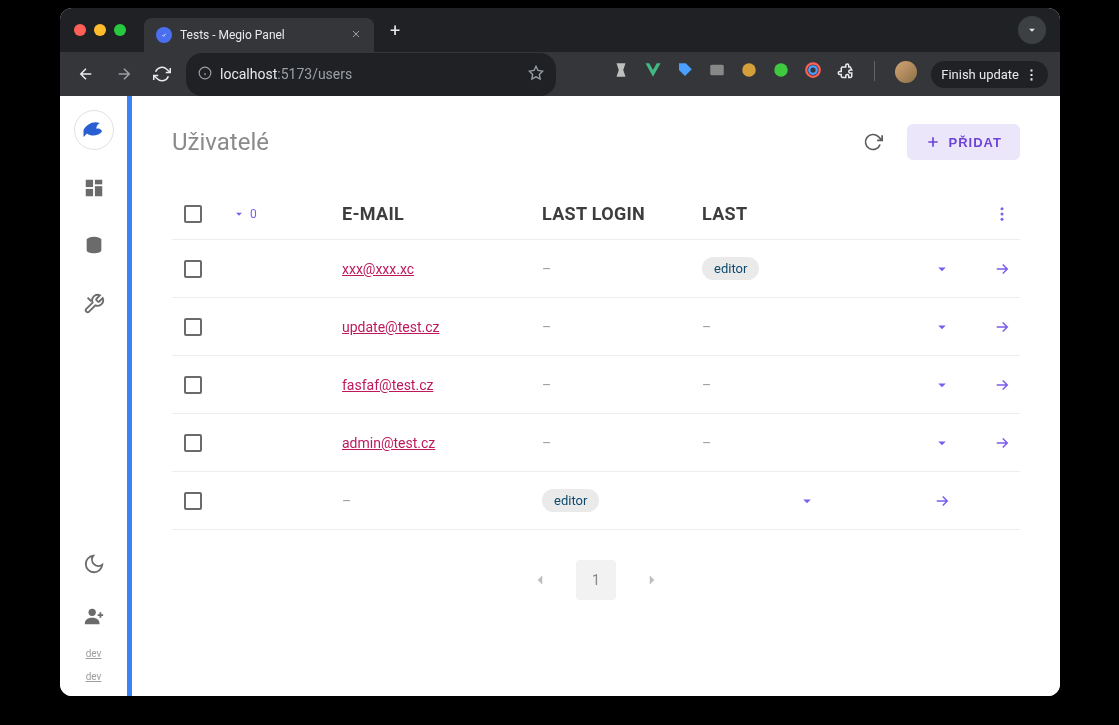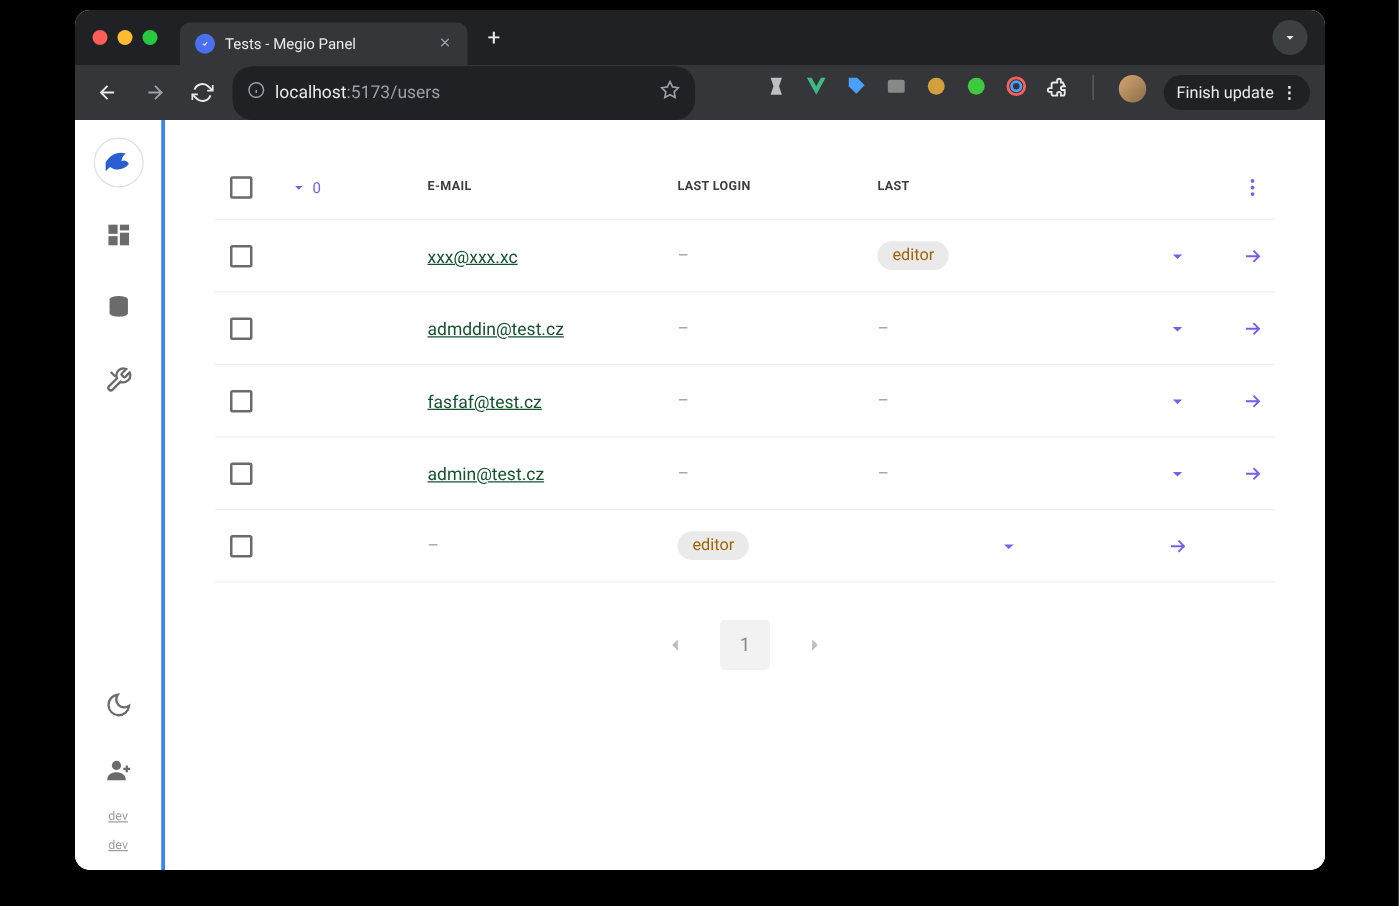--- a/index.html
+++ b/index.html
@@ -31,48 +31,48 @@
 .addressbar .star { margin-left: auto; color: #9aa0a6; cursor: pointer; }
 .ext-icons { margin-left: auto; display: flex; align-items: flex-start; gap: 14px; }
 .ext-icon { width: 18px; height: 18px; display: flex; align-items: center; justify-content: center; cursor: pointer; }
 .toolbar-sep { width: 1px; height: 20px; background: #5f6368; margin: 0 6px; }
 .avatar { width: 22px; height: 22px; border-radius: 50%; background: linear-gradient(135deg,#d4a574,#8b6f47); cursor: pointer; }
 .update-btn { background: #202124; color: #e8eaed; border-radius: 16px; padding: 6px 10px; font-size: 13px; display: flex; align-items: center; gap: 6px; cursor: pointer; }
 .update-btn .dots { font-weight: bold; }
 
 .app { position: absolute; top: 88px; left: 0; right: 0; bottom: 0; display: flex; background: #fff; }
 
-.sidebar { width: 72px; border-right: 3px solid #3b82f6; display: flex; flex-direction: column; align-items: center; padding-top: 14px; gap: 18px; }
+.sidebar { width: 72px; border-right: 5px solid #3b82f6; display: flex; flex-direction: column; align-items: center; padding-top: 14px; gap: 18px; }
 .logo { width: 40px; height: 40px; border-radius: 50%; border: 1px solid #e0e0e0; display: flex; align-items: center; justify-content: center; }
 .logo svg { width: 28px; height: 28px; }
 .side-icon { width: 40px; height: 40px; display: flex; align-items: center; justify-content: center; color: #6b6b6b; cursor: pointer; border-radius: 8px; }
 .side-icon svg { width: 22px; height: 22px; }
 .sidebar-bottom { margin-top: auto; margin-bottom: 14px; display: flex; flex-direction: column; align-items: center; gap: 12px; }
 .side-label { font-size: 10px; color: #9e9e9e; text-decoration: underline; }
 
 .main { flex: 1; padding: 28px 40px 20px 40px; overflow: auto; }
 .page-header { display: flex; align-items: center; margin-bottom: 28px; }
 .page-title { font-size: 24px; font-weight: 400; color: #8a8a8a; }
 .header-actions { margin-left: auto; display: flex; align-items: center; gap: 16px; }
 .refresh-btn { width: 36px; height: 36px; display: flex; align-items: center; justify-content: center; color: #5a5a5a; cursor: pointer; border-radius: 50%; }
 .add-btn { background: #ece6fb; color: #6d44d7; border: none; border-radius: 6px; padding: 10px 18px; font-size: 13px; font-weight: 600; letter-spacing: 1px; display: flex; align-items: center; gap: 8px; cursor: pointer; }
 
 .table { width: 100%; }
 .thead, .trow { display: grid; grid-template-columns: 60px 110px 200px 160px 210px 60px 60px; align-items: center; border-bottom: 1px solid #eeeeee; }
 .thead { height: 52px; }
 .trow { height: 58px; }
-.th { font-size: 10px; font-weight: 700; color: #3d3d3d; letter-spacing: 0.3px; }
+.th { font-size: 18px; font-weight: 700; color: #3d3d3d; letter-spacing: 0.3px; }
 .checkbox { width: 18px; height: 18px; border: 2px solid #6b6b6b; border-radius: 2px; cursor: pointer; margin-left: 12px; }
 .sel-count { display: flex; align-items: center; gap: 4px; color: #7a5cf0; font-size: 12px; }
 .sel-count svg { width: 14px; height: 14px; }
 .header-menu { display: flex; justify-content: center; color: #7a5cf0; cursor: pointer; }
 .cell { font-size: 14px; color: #444; }
-.email-link { color: #14532d; text-decoration: underline; cursor: pointer; font-size: 14px; }
+.email-link { color: #be185d; text-decoration: underline; cursor: pointer; font-size: 14px; }
 .dash { color: #9e9e9e; }
-.badge { background: #eaeaea; color: #a16207; border-radius: 14px; padding: 4px 12px; font-size: 13px; display: inline-block; }
+.badge { background: #eaeaea; color: #0c4a6e; border-radius: 14px; padding: 4px 12px; font-size: 13px; display: inline-block; }
 .row-action { display: flex; justify-content: center; color: #7a5cf0; cursor: pointer; }
 .row-action svg { width: 18px; height: 18px; }
 
 .pagination { display: flex; justify-content: center; align-items: center; gap: 18px; margin-top: 30px; }
 .pg-btn { width: 36px; height: 36px; display: flex; align-items: center; justify-content: center; color: #bdbdbd; cursor: pointer; }
 .pg-current { width: 40px; height: 40px; background: #f2f2f2; border-radius: 4px; display: flex; align-items: center; justify-content: center; font-size: 15px; color: #8a8a8a; }
 </style>
 </head>
 <body>
 
@@ -234,20 +234,38 @@
               <path d="M2 20c0-4 4-6 8-6s8 2 8 6v1H2z"></path>
               <path d="M19 8v6M16 11h6" stroke="currentColor" stroke-width="2"></path>
             </svg>
         </div>
         <span class="side-label">dev</span>
         <span class="side-label">dev</span>
       </div>
     </div>
 
     <div class="main">
+      <div class="page-header">
+        <h1 class="page-title">Uživatelé</h1>
+        <div class="header-actions">
+          <div class="refresh-btn">
+            <svg width="20" height="20" viewBox="0 0 24 24" fill="none" stroke="currentColor" stroke-width="2">
+                <path d="M23 4v6h-6"></path>
+                <path d="M20.49 15a9 9 0 11-2.12-9.36L23 10"></path>
+              </svg>
+          </div>
+          <button class="add-btn">
+            <svg width="16" height="16" viewBox="0 0 24 24" fill="none" stroke="currentColor" stroke-width="2.5">
+                <line x1="12" y1="5" x2="12" y2="19"></line>
+                <line x1="5" y1="12" x2="19" y2="12"></line>
+              </svg>
+            <span>PŘIDAT</span>
+          </button>
+        </div>
+      </div>
 
       <div class="table">
         <div class="thead">
           <div>
               <div class="checkbox"></div>
             </div>
           <div class="sel-count">
             <svg viewBox="0 0 24 24" fill="currentColor">
                 <path d="M7 10l5 5 5-5z"></path>
               </svg>
@@ -283,21 +301,21 @@
       <svg viewBox="0 0 24 24" fill="none" stroke="currentColor" stroke-width="2">
                   <path d="M5 12h14M13 6l6 6-6 6"></path>
                 </svg>
     </div>
             </div>
             <div class="trow">
     <div>
                 <div class="checkbox"></div>
               </div>
     <div></div>
-    <div><a class="email-link">admddin@test.cz</a></div>
+    <div><a class="email-link">update@test.cz</a></div>
     <div class="cell"><span class="dash">–</span></div>
     <div class="cell"><span class="dash">–</span></div>
     <div class="row-action">
       <svg viewBox="0 0 24 24" fill="currentColor">
                   <path d="M7 10l5 5 5-5z"></path>
                 </svg>
     </div>
     <div class="row-action">
       <svg viewBox="0 0 24 24" fill="none" stroke="currentColor" stroke-width="2">
                   <path d="M5 12h14M13 6l6 6-6 6"></path>

